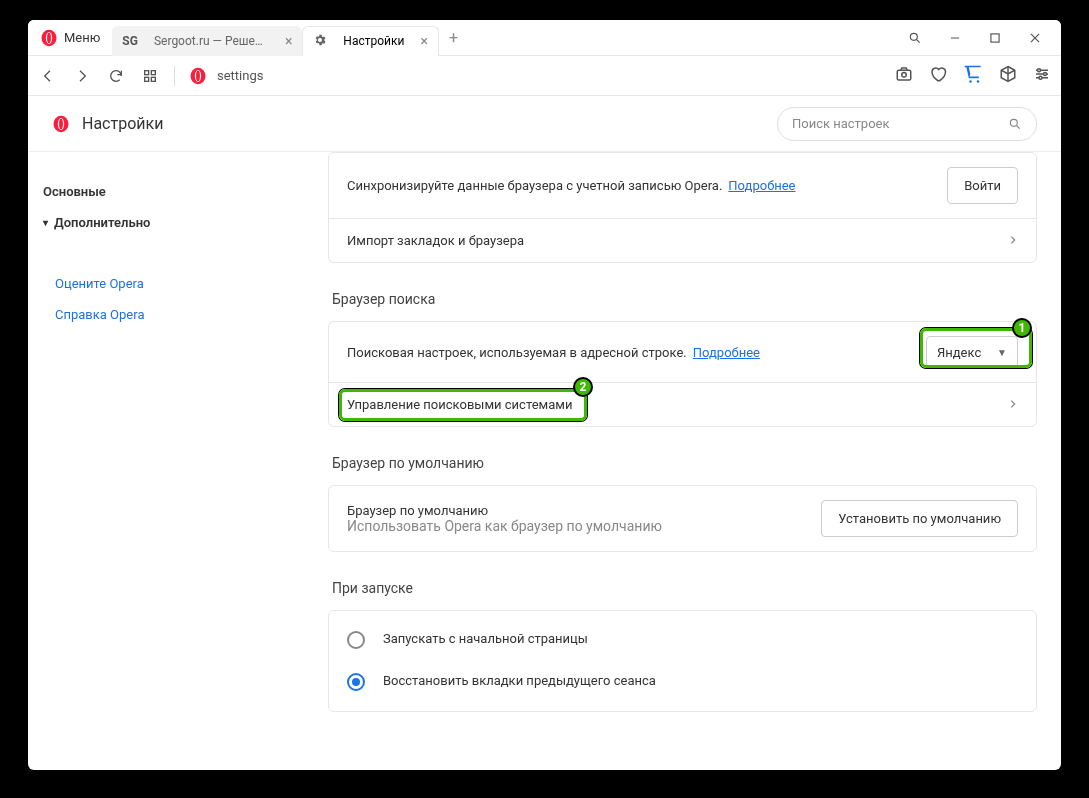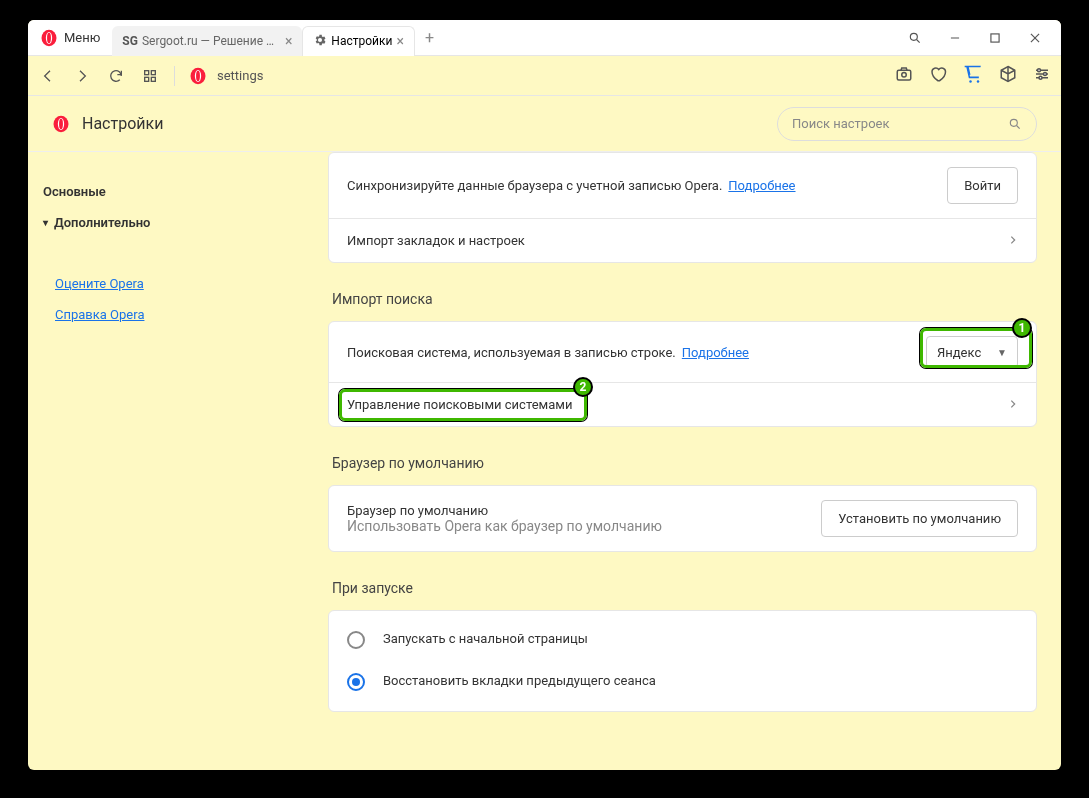--- a/index.html
+++ b/index.html
@@ -1,23 +1,23 @@
 <!DOCTYPE html>
 <html><head>
 <meta charset="utf-8">
 <style>
 * { box-sizing: border-box; margin: 0; padding: 0; font-family: -apple-system, BlinkMacSystemFont, "Segoe UI", Roboto, Arial, sans-serif; }
 body { background: #000; width: 1089px; height: 798px; overflow: hidden; }
-.window { position: absolute; left: 28px; top: 20px; width: 1033px; height: 750px; background: #fef9c3; border-radius: 6px; overflow: hidden; box-shadow: 0 2px 10px rgba(0,0,0,.3); display: flex; flex-direction: column; }
+.window { position: absolute; left: 28px; top: 20px; width: 1033px; height: 750px; background: #ffffff; border-radius: 6px; overflow: hidden; box-shadow: 0 2px 10px rgba(0,0,0,.3); display: flex; flex-direction: column; }
 
 
 .titlebar { height: 36px; background: #fff; display: flex; align-items: center; border-bottom: 1px solid #e6e6e6; }
 .menu-btn { display: flex; align-items: center; gap: 6px; padding: 0 12px; height: 100%; cursor: pointer; font-size: 13px; color: #333; }
 .opera-logo { width: 18px; height: 18px; }
-.tab { height: 30px; margin-top: 6px; padding: 0 10px; display: flex; align-items: center; gap: 4px; border-top-left-radius: 6px; border-top-right-radius: 6px; max-width: 190px; font-size: 12px; cursor:pointer; }
+.tab { height: 30px; margin-top: 6px; padding: 0 10px; display: flex; align-items: center; gap: 16px; border-top-left-radius: 6px; border-top-right-radius: 6px; max-width: 190px; font-size: 12px; cursor:pointer; }
 .tab.tab-bg { background: #f2f2f2; color: #666; }
 .tab.tab-active { background: #fff; border: 1px solid #e6e6e6; border-bottom: none; }
 .tab-text { white-space: nowrap; overflow: hidden; text-overflow: ellipsis; flex: 1; }
 .tab-close { font-size: 14px; color: #888; cursor:pointer; }
 .tab-add { padding: 0 10px; font-size: 16px; color: #888; cursor:pointer; }
 .win-controls { margin-left: auto; display: flex; align-items: center; gap: 4px; padding-right: 8px; }
 .win-btn { width: 36px; height: 28px; display: flex; align-items: center; justify-content: center; cursor:pointer; color: #555; }
 .win-btn svg { width:14px; height:14px; }
 
 
@@ -32,21 +32,21 @@
 
 .page-header { height: 56px; display:flex; align-items:center; padding: 0 24px; border-bottom: 1px solid #eee; }
 .page-header-title { display:flex; align-items:center; gap:12px; font-size:16px; color:#333; }
 .page-search { margin-left:auto; width:260px; height:34px; border:1px solid #ddd; border-radius:17px; display:flex; align-items:center; padding:0 14px; color:#888; font-size:13px; }
 .page-search svg { margin-left:auto; width:14px; height:14px; }
 
 
 .page-body { flex:1; display:flex; overflow:auto; }
 .sidebar { width: 300px; padding: 24px 0 0 15px; }
 .side-item { padding: 8px 0; font-size:13px; font-weight:600; color:#333; cursor:pointer; display:flex; align-items:center; gap:6px; }
-.side-item.link { font-weight:400; color:#1a73e8; text-decoration:underline; padding-left: 12px; }
+.side-item.link { font-weight:400; color:#1a73e8; padding-left: 12px; }
 .side-expand::before { content:"▾"; font-size:10px; }
 
 .main { flex:1; padding: 0 24px 40px 0; }
 .card { background:#fff; border:1px solid #e6e6e6; border-radius:6px; }
 .row { padding: 14px 18px; display:flex; align-items:center; font-size:13px; color:#333; border-top:1px solid #e6e6e6; position:relative; }
 .row:first-child { border-top:none; }
 .row-sub { color:#888; font-size:14px; }
 .more-link { color:#1a73e8; text-decoration:underline; cursor:pointer; margin-left:6px; }
 .btn { border:1px solid #ccc; background:#fff; border-radius:4px; padding:10px 16px; font-size:13px; cursor:pointer; color:#333; }
 .section-title { font-size:14px; color:#444; margin: 28px 0 14px 4px; }
@@ -222,31 +222,31 @@
     <div class="main">
 
       <div class="card">
         <div class="row">
           <span>Синхронизируйте данные браузера с учетной записью Opera.</span>
           <span class="more-link">Подробнее</span>
           <div class="spacer"></div>
           <button class="btn">Войти</button>
         </div>
         <div class="row">
-          <span>Импорт закладок и настроек</span>
+          <span>Импорт закладок и браузера</span>
           <span class="chevron"><svg viewBox="0 0 24 24" fill="none" stroke="currentColor" stroke-width="3">
                 <polyline points="8 4 16 12 8 20"></polyline>
               </svg></span>
         </div>
       </div>
 
-      <div class="section-title">Импорт поиска</div>
+      <div class="section-title">Браузер поиска</div>
       <div class="card">
         <div class="row" style="position:relative;">
-          <span>Поисковая система, используемая в записью строке.</span>
+          <span>Поисковая настроек, используемая в адресной строке.</span>
           <span class="more-link">Подробнее</span>
           <div class="dropdown">
             <span>Яндекс</span>
             <span class="tri">▼</span>
           </div>
           <div class="hl" style="right:4px; top:6px; width:112px; height:40px;"></div>
           <div class="hl-badge" style="right:4px; top:-4px;">1</div>
         </div>
         <div class="row" style="position:relative;">
           <span>Управление поисковыми системами</span>

